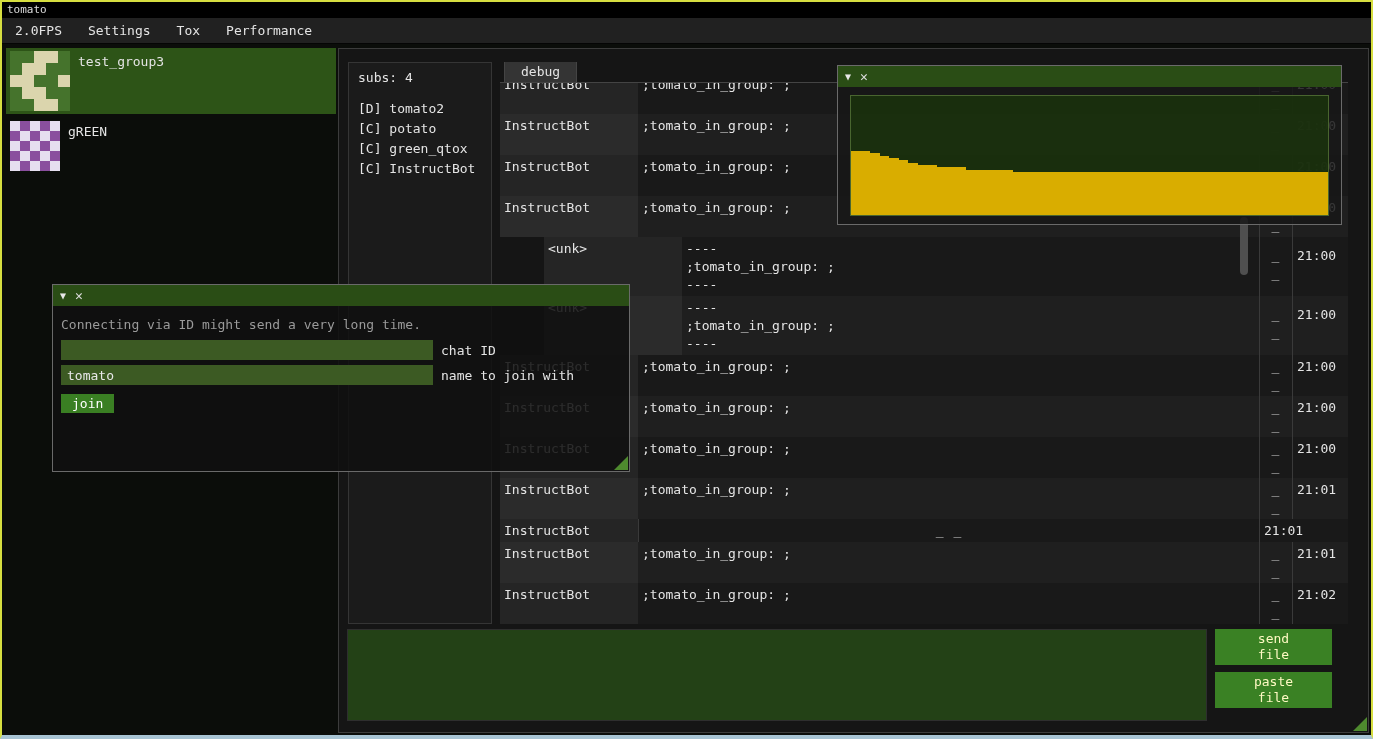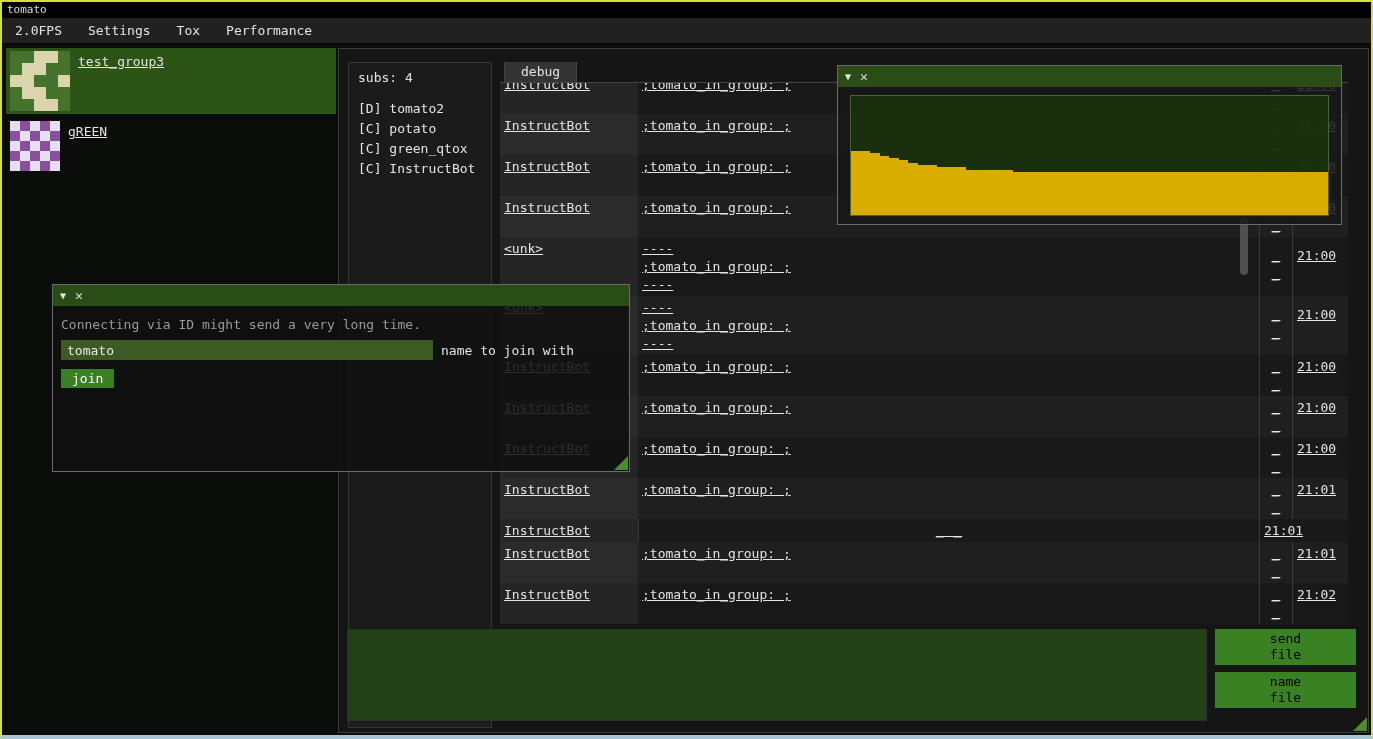--- a/index.html
+++ b/index.html
@@ -12,49 +12,49 @@
   }
   .titlebar{height:16px; background:#000; font-size:11px; padding:1px 5px; color:#ddd;}
   .menubar{height:26px; background:#212121; display:flex; align-items:center; border-bottom:1px solid #050505;}
   .menu-item{padding:3px 13px; white-space:nowrap;text-align:right;}
 
   
   .contact-list{position:absolute; left:4px; top:46px; width:330px;}
   .contact{display:flex; gap:8px; padding:3px 4px; margin-bottom:4px; align-items:flex-start;}
   .contact.selected{background:#2d5417;}
   .avatar{display:grid; flex:0 0 auto; image-rendering:pixelated;}
-  .contact-name{padding-top:3px;text-decoration:underline;}
+  .contact-name{padding-top:3px;}
 
   
   .main-window{position:absolute; left:336px; top:46px; width:1031px; height:685px;
     background:#151515; border:1px solid #3c3c3c;}
-  .members-panel{position:absolute; left:9px; top:13px; width:144px; height:666px;
+  .members-panel{position:absolute; left:9px; top:13px; width:144px; height:562px;
     background:#1b1b1b; border:1px solid #353535; padding:7px 9px; overflow:hidden;}
   .members-header{margin-bottom:14px;}
   .member-item{line-height:20px; white-space:nowrap;}
 
   .chat-panel{position:absolute; left:161px; top:13px; width:848px; height:562px; overflow:hidden;}
   .tabbar{height:21px; border-bottom:1px solid #444; display:flex; align-items:flex-end;}
   .tab{background:#343434; padding:2px 16px 3px; margin-left:4px; border:1px solid #444; border-bottom:none;margin-top:16px;}
   .chat-log{position:absolute; top:21px; left:0; right:0; bottom:0; overflow:hidden;}
-  .chat-row{display:grid; grid-template-columns:138px 1fr 33px 56px; min-height:23px; background:#191919; line-height:18px;text-decoration:underline;}
+  .chat-row{display:grid; grid-template-columns:138px 1fr 33px 56px; min-height:23px; background:#191919; line-height:18px;}
   .chat-row.alt{background:#1f1f1f;}
   .chat-row > div{padding:3px 4px 2px;}
   .c-name{background:rgba(255,255,255,0.055); white-space:nowrap; overflow:hidden;}
   .c-msg{white-space:pre-line;}
   .c-flags{color:#cfcfcf; letter-spacing:1px; text-align:center; border-left:1px solid #3a3a3a;}
   .c-time{border-left:1px solid #3a3a3a; padding-left:8px;}
-  .chat-row.tall{min-height:57px;}
+  .chat-row.tall{min-height:57px;margin-left:44px;}
   .chat-row.tall .c-flags, .chat-row.tall .c-time{padding-top:10px;}
   .scroll-grab{position:absolute; left:740px; top:155px; width:8px; height:58px; background:#4f4f4f; border-radius:4px; z-index:5;}
 
   .compose-input{position:absolute; left:8px; top:580px; width:860px; height:92px;
     background:#234116; border:1px solid #2e2e2e; color:#fff; font:inherit; resize:none; padding:6px;}
-  .file-btn{position:absolute; left:876px; width:141px; height:36px; background:#3a8124; border:none;
-    color:#000000; font:inherit; white-space:pre-line; line-height:16px; cursor:pointer;}
+  .file-btn{position:absolute; left:876px; width:117px; height:36px; background:#3a8124; border:none;
+    color:#fef9c3; font:inherit; white-space:pre-line; line-height:16px; cursor:pointer;}
   .file-btn.send{top:580px;}
   .file-btn.paste{top:623px;}
 
   .resize-grip{position:absolute; right:1px; bottom:1px; width:0; height:0;
     border-left:14px solid transparent; border-bottom:14px solid #4e8a2e;}
 
   
   .float-window{position:absolute; border:1px solid #6a6a6a;}
   .win-titlebar{height:21px; background:#2a4d15; display:flex; align-items:center; padding:0 7px; gap:7px;}
   .collapse{font-size:10px; color:#e8e8e8;}
@@ -248,21 +248,21 @@
             <div class="c-flags">_ _</div>
             <div class="c-time">21:02</div>
           </div>
         </div>
       <div class="scroll-grab"></div>
     </div>
 
     <textarea class="compose-input" style=""></textarea>
     <button class="file-btn send">send
 file</button>
-    <button class="file-btn paste">name
+    <button class="file-btn paste">paste
 file</button>
     <div class="resize-grip"></div>
   </div>
 
   <div class="float-window histogram-window">
     <div class="win-titlebar">
       <span class="collapse">▼</span>
       <span class="close-x">✕</span>
     </div>
     <div class="plot">
@@ -321,20 +321,24 @@
 
   <div class="float-window join-window">
     <div class="win-titlebar">
       <span class="collapse">▼</span>
       <span class="close-x">✕</span>
     </div>
     <div class="join-body">
       <div class="info">Connecting via ID might send a very long time.</div>
       <div>
           <div class="field-row">
+            <input class="field-input" style="">
+            <div class="field-label">chat ID</div>
+          </div>
+          <div class="field-row">
             <input class="field-input" value="tomato" style="">
             <div class="field-label">name to join with</div>
           </div>
         </div>
       <button class="join-btn">join</button>
     </div>
     <div class="resize-grip"></div>
   </div>
 </div>
 

